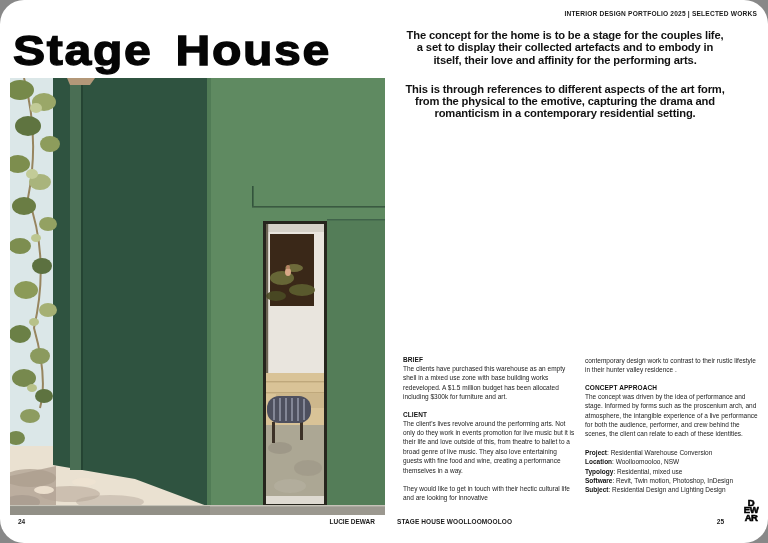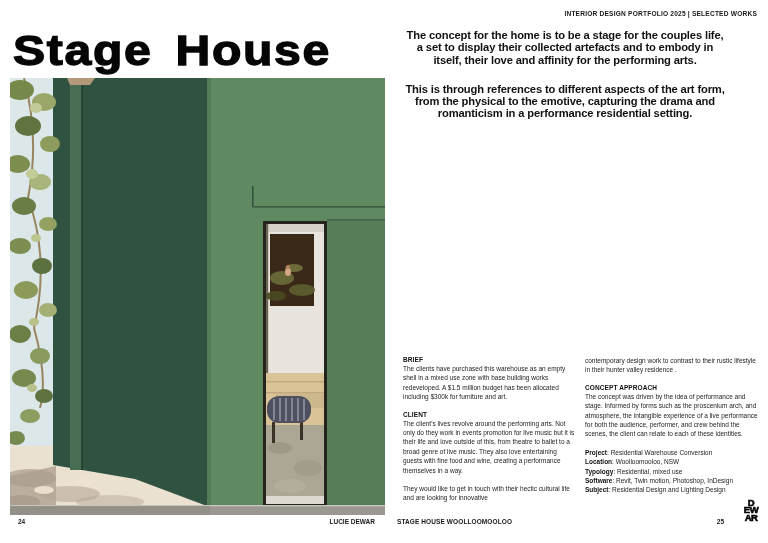--- a/index.html
+++ b/index.html
@@ -1,17 +1,17 @@
 <!DOCTYPE html>
 <html><head>
 <meta charset="utf-8">
 <style>
   html,body{margin:0;padding:0;background:#888;}
   .page{position:relative;width:768px;height:543px;background:#ffffff;overflow:hidden;
-        font-family:"Liberation Sans",sans-serif;color:#111;}
+        font-family:"Liberation Sans",sans-serif;color:#111;border-radius:24px;}
   .hdr{position:absolute;top:10px;right:11px;font-size:6.6px;font-weight:700;letter-spacing:.2px;color:#1a1a1a;}
   .title{position:absolute;left:13px;top:26px;font-size:43px;font-weight:700;
          letter-spacing:1.5px;word-spacing:7px;color:#050505;white-space:nowrap;
          transform:scaleX(1.12);transform-origin:left top;-webkit-text-stroke:1.3px #050505;}
   .render{position:absolute;left:10px;top:78px;width:375px;height:437px;}
   .intro{position:absolute;left:403px;top:29px;width:324px;}
   .intro p{margin:0 0 17px 0;font-size:11.2px;line-height:12.3px;font-weight:700;
            letter-spacing:-0.15px;color:#121212;text-align:center;}
   .cols{position:absolute;top:356px;left:403px;width:357px;}
   .col-l{position:absolute;left:0;top:0;width:172px;}
@@ -144,21 +144,21 @@
         <ellipse cx="22" cy="96" rx="6" ry="5" fill="#c2cb97"></ellipse>
         <ellipse cx="26" cy="160" rx="5" ry="4" fill="#bcc68f"></ellipse>
         <ellipse cx="24" cy="244" rx="5" ry="4" fill="#b7c189"></ellipse>
         <ellipse cx="22" cy="310" rx="5" ry="4" fill="#b7c189"></ellipse>
       </g>
     </svg>
   </div>
 
   <div class="intro">
     <p>The concept for the home is to be a stage for the couples life, a set to display their collected artefacts and to embody in itself, their love and affinity for the performing arts.</p>
-    <p>This is through references to different aspects of the art form, from the physical to the emotive, capturing the drama and romanticism in a performance residential setting.</p>
+    <p>This is through references to different aspects of the art form, from the physical to the emotive, capturing the drama and romanticism in a contemporary residential setting.</p>
   </div>
 
   <div class="cols">
     <div class="col-l">
       <h3>BRIEF</h3>
       <p>The clients have purchased this warehouse as an empty shell in a mixed use zone with base building works redeveloped. A $1.5 million budget has been allocated including $300k for furniture and art.</p>
       <h3 class="mt">CLIENT</h3>
       <p>The client's lives revolve around the performing arts. Not only do they work in events promotion for live music but it is their life and love outside of this, from theatre to ballet to a broad genre of live music. They also love entertaining guests with fine food and wine, creating a performance themselves in a way.</p>
       <p>They would like to get in touch with their hectic cultural life and are looking for innovative</p>
     </div>

